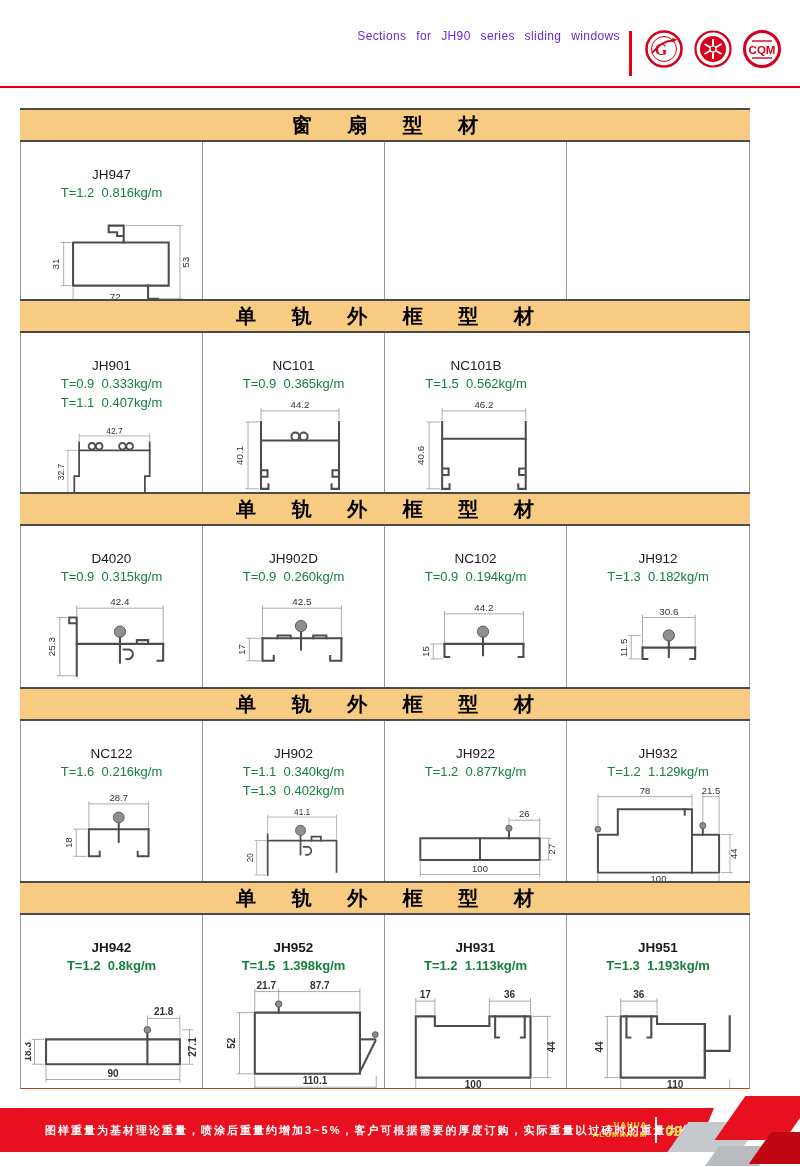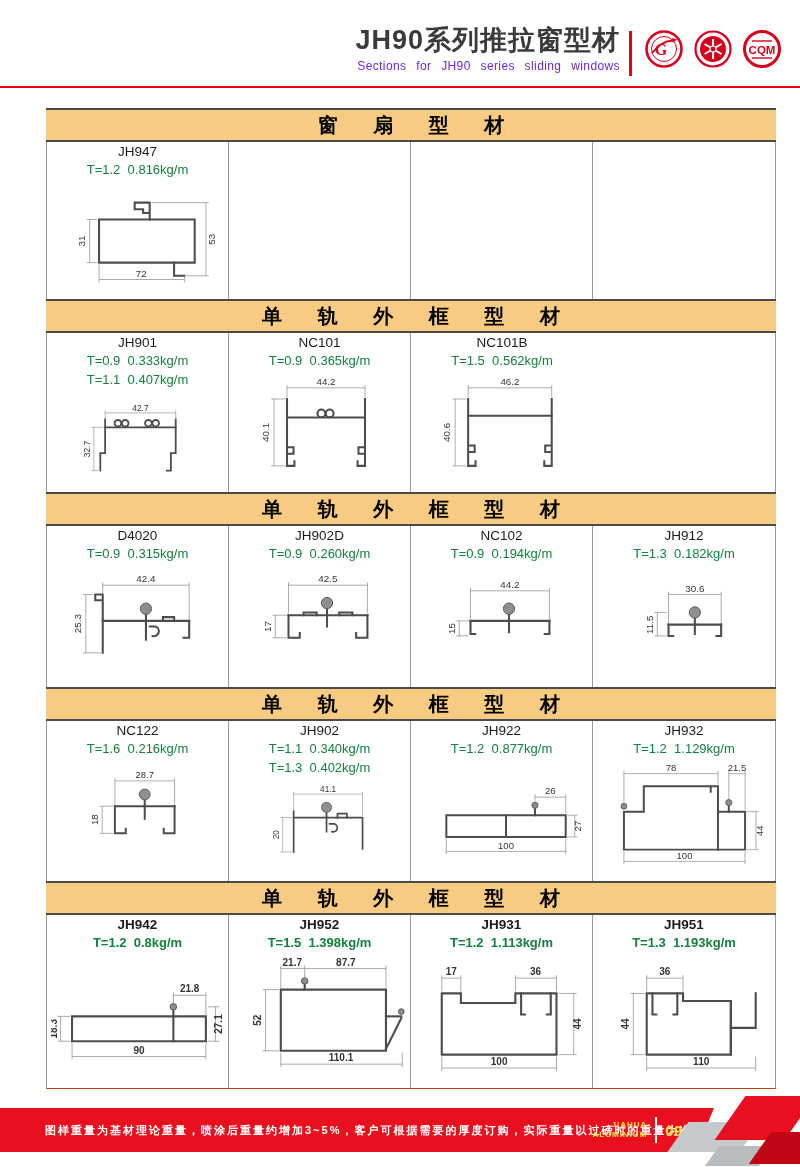--- a/index.html
+++ b/index.html
@@ -8,27 +8,27 @@
 
   
   .hdr-title-block{position:absolute;top:26px;right:180px;text-align:right;}
   .hdr-title{font-size:27px;font-weight:bold;color:#3a3a3a;letter-spacing:1px;line-height:1.1;}
   .hdr-sub{font-size:12px;color:#6d28d9;margin-top:3px;word-spacing:6px;letter-spacing:.4px;}
   .hdr-divider{position:absolute;top:31px;right:168px;width:3px;height:45px;background:#e60012;}
   .hdr-logos{position:absolute;top:29px;right:18px;display:flex;gap:9px;}
   .hdr-redline{position:absolute;top:86px;left:0;width:800px;height:2px;background:#e60012;}
 
   
-  .catalog{position:absolute;left:46px;top:108px;width:730px;}
+  .catalog{position:absolute;left:20px;top:108px;width:730px;}
   .section-bar{height:30px;background:#f7cb81;border-top:2px solid #4a4a4a;border-bottom:2px solid #4a4a4a;
         display:flex;align-items:center;justify-content:center;font-size:20px;font-weight:bold;color:#000;
         letter-spacing:15px;padding-left:15px;box-sizing:content-box;}
   .row{display:grid;grid-template-columns:1fr 1fr 1fr 1fr;border-left:1px solid #999;border-right:1px solid #999;}
   .row.last{border-bottom:1px solid #c2410c;font-weight:bold;}
-  .cell{border-right:1px solid #999;text-align:center;padding-top:1px;overflow:hidden;}
+  .cell{border-right:1px solid #999;text-align:center;padding-top:24px;overflow:hidden;}
   .cell:last-child{border-right:none;}
   .model{font-size:13.5px;color:#1a1a1a;line-height:1.35;}
   .spec{font-size:13px;color:#15803d;line-height:1.45;white-space:pre;}
   .cell svg{display:block;margin:2px auto 0;}
 
   
   .p{fill:none;stroke:#4c4c4c;stroke-width:2.2;stroke-linejoin:miter;stroke-linecap:square;}
   .d{fill:none;stroke:#8f8f8f;stroke-width:.8;}
   .t{fill:#333;font-size:10.5px;font-family:"Liberation Sans",sans-serif;}
   .ball{fill:#8f8f8f;stroke:#555;stroke-width:1;}
@@ -44,21 +44,20 @@
   .brand-page{font-size:15px;font-weight:bold;}
   .decor{position:absolute;}
   .sk{transform:skewX(-35deg);}
 </style>
 </head>
 <body>
 
 <div class="page">
 
   <div class="hdr-title-block">
-    <div class="hdr-title">JH90系列推拉窗型材</div>
     <div class="hdr-sub">Sections for JH90 series sliding windows</div>
   </div>
   <div class="hdr-divider"></div>
 
   <div class="hdr-logos">
     <svg width="40" height="40" viewBox="0 0 40 40">
       <circle cx="20" cy="20" r="17.5" fill="none" stroke="#d6001c" stroke-width="2.6"></circle>
       <circle cx="20" cy="20" r="12.5" fill="none" stroke="#d6001c" stroke-width="1"></circle>
       <text x="17" y="26" text-anchor="middle" font-size="16" font-weight="bold" fill="#d6001c" font-family="Liberation Serif, serif">G</text>
       <path d="M8,24 Q20,10 30,12" fill="none" stroke="#d6001c" stroke-width="1.8"></path>

